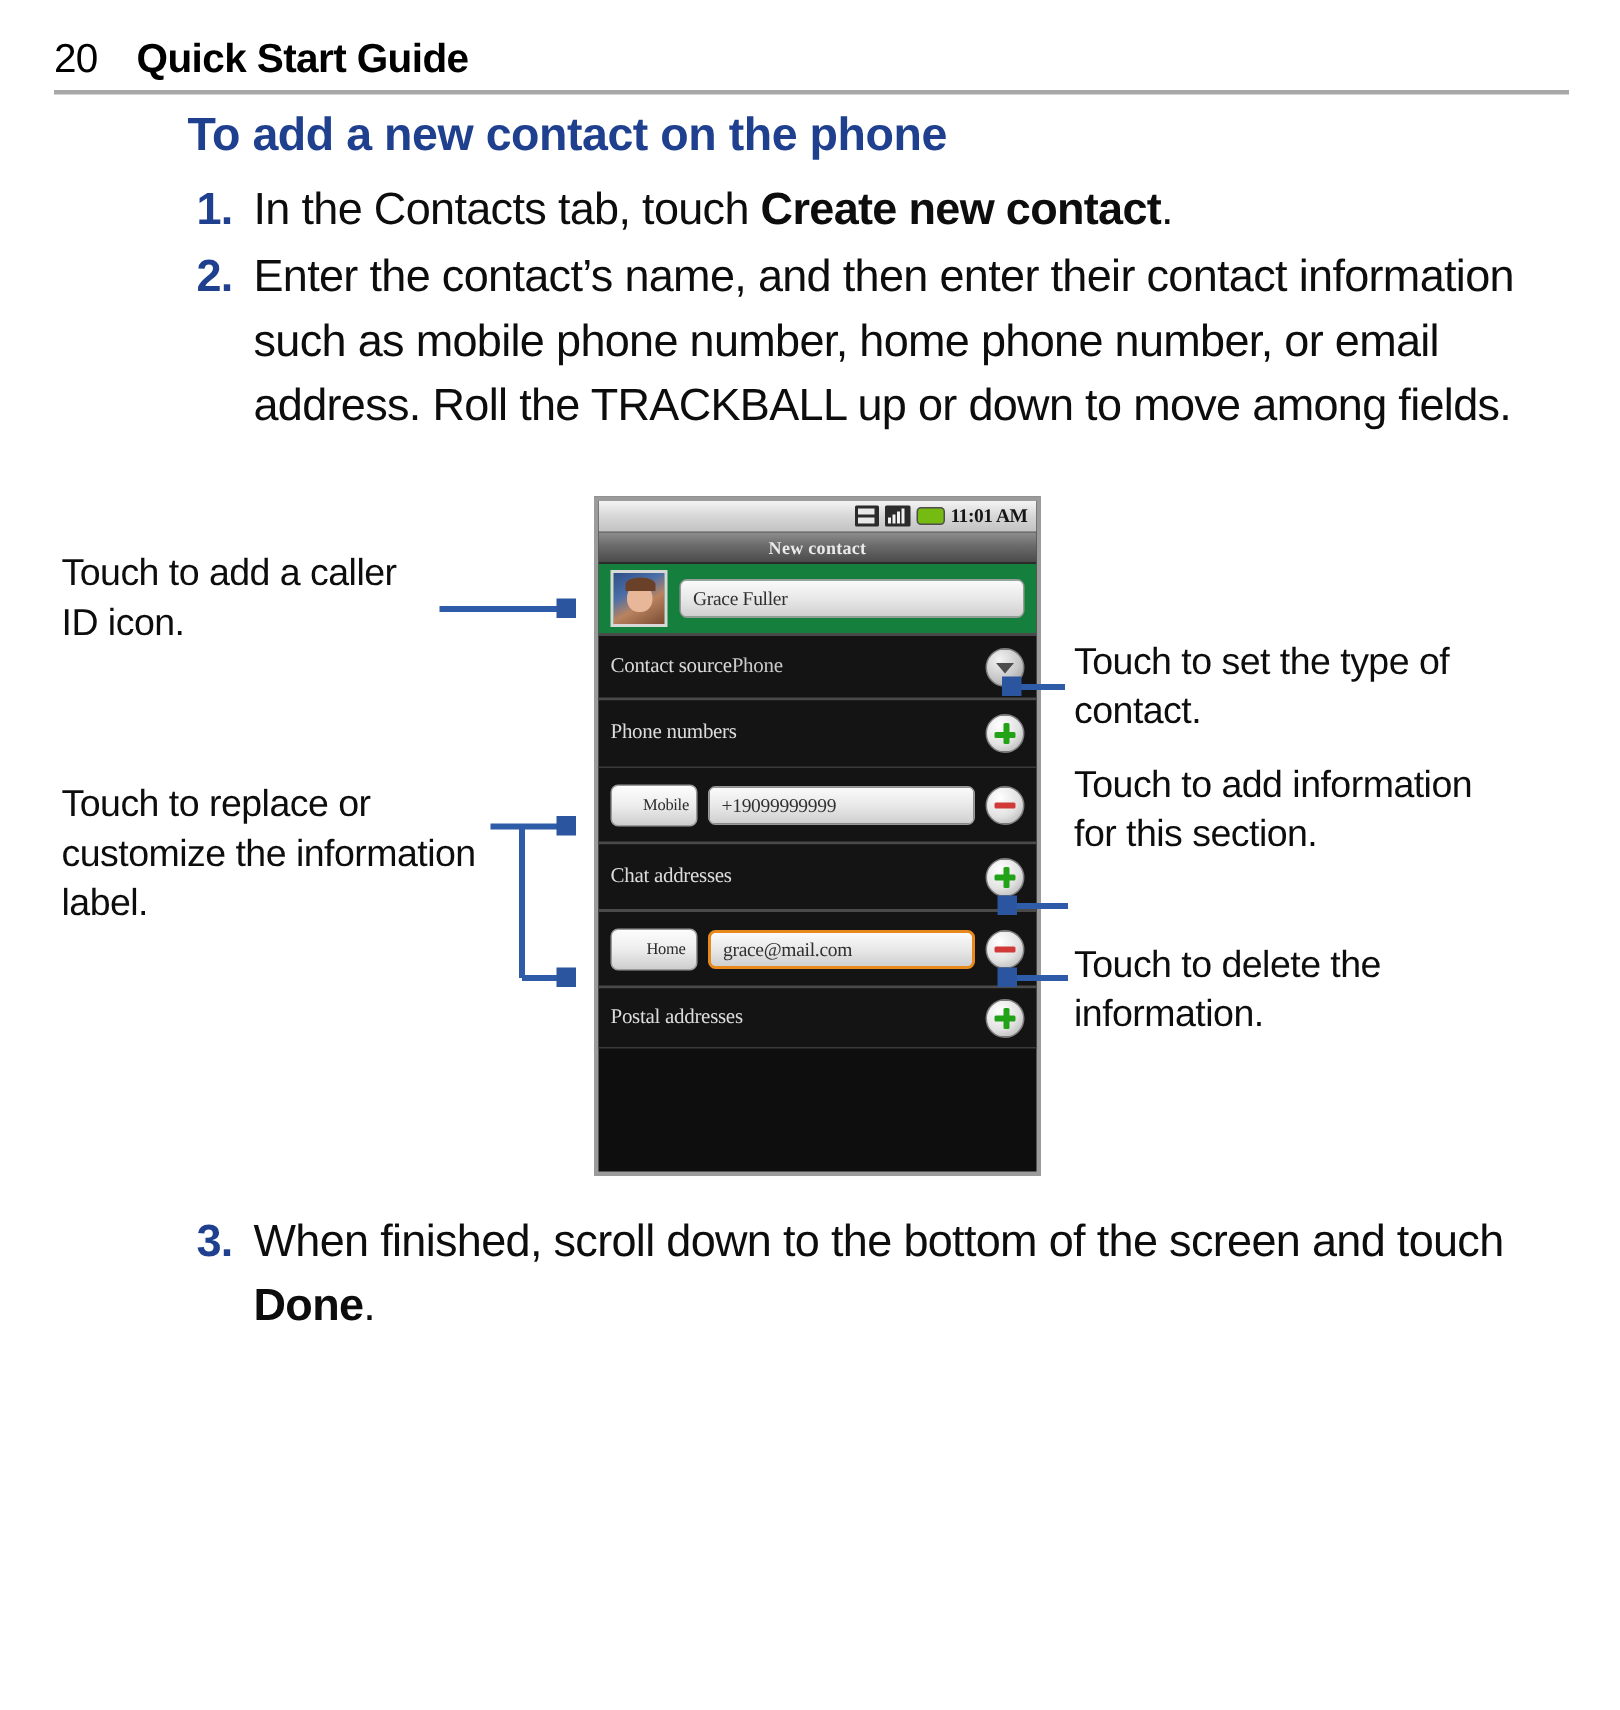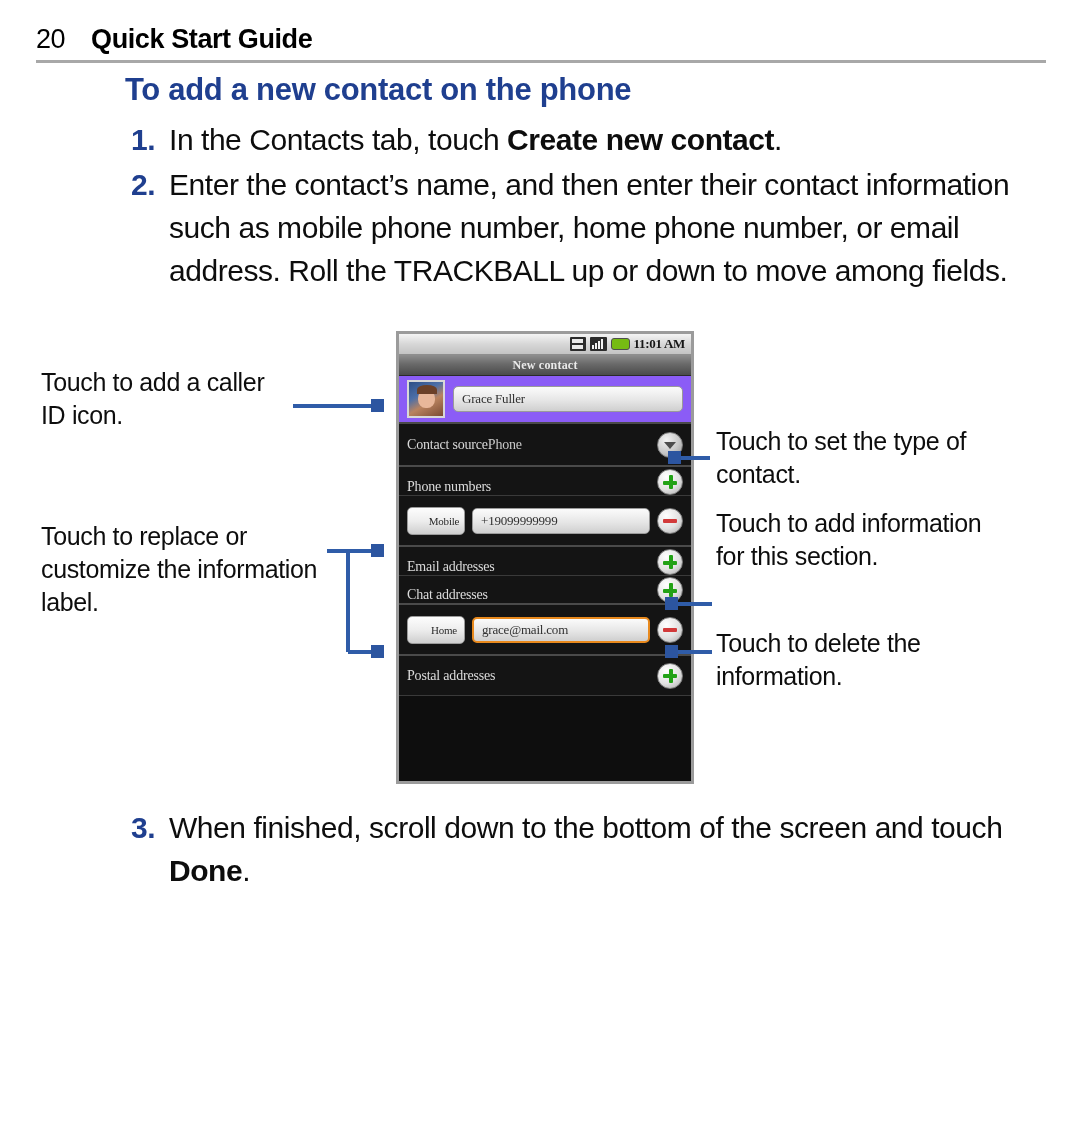--- a/index.html
+++ b/index.html
@@ -202,21 +202,21 @@
     padding: 0 8px;
     display: flex;
     align-items: center;
     background: #141414;
   }
   .row.sep-thick { border-bottom: 2px solid #4a4a4a; }
 
   .row-name {
     height: 48px;
     gap: 8px;
-    background: #8b5cf6;
+    background: #15803d;
   }
   .avatar {
     width: 38px;
     height: 38px;
     border: 2px solid #d8d8d8;
     box-sizing: border-box;
     background: linear-gradient(150deg, #2e4e86 0%, #4c6fa8 35%, #b9835f 60%, #7a4b33 100%);
     position: relative;
     overflow: hidden;
     flex: 0 0 38px;
@@ -261,21 +261,21 @@
     font-size: 14px;
     color: #d9d9d9;
     letter-spacing: -0.2px;
   }
   .src-value {
     font-size: 14px;
     color: #c9c9c9;
     letter-spacing: -0.2px;
   }
 
-  .row-section { height: 29px; justify-content: space-between; align-items: flex-end; }
+  .row-section { height: 45px; justify-content: space-between; }
   .section-label {
     font-size: 14px;
     color: #dcdcdc;
     letter-spacing: -0.2px;
   }
   .row-entry { height: 51px; gap: 7px; }
   .type-btn {
     width: 58px;
     height: 28px;
     flex: 0 0 58px;
@@ -413,24 +413,20 @@
   <div class="row row-section">
     <span class="section-label">Phone numbers</span>
     <div class="cbtn plus"></div>
   </div>
   <div class="row row-entry sep-thick">
     <div class="type-btn">Mobile</div>
     <div class="field">+19099999999</div>
     <div class="cbtn minus"></div>
   </div>
 
-  <div class="row row-section">
-    <span class="section-label">Email addresses</span>
-    <div class="cbtn plus"></div>
-  </div>
   <div class="row row-section sep-thick">
     <span class="section-label">Chat addresses</span>
     <div class="cbtn plus"></div>
   </div>
 
   <div class="row row-entry sep-thick">
     <div class="type-btn">Home</div>
     <div class="field focused">grace@mail.com</div>
     <div class="cbtn minus"></div>
   </div>

